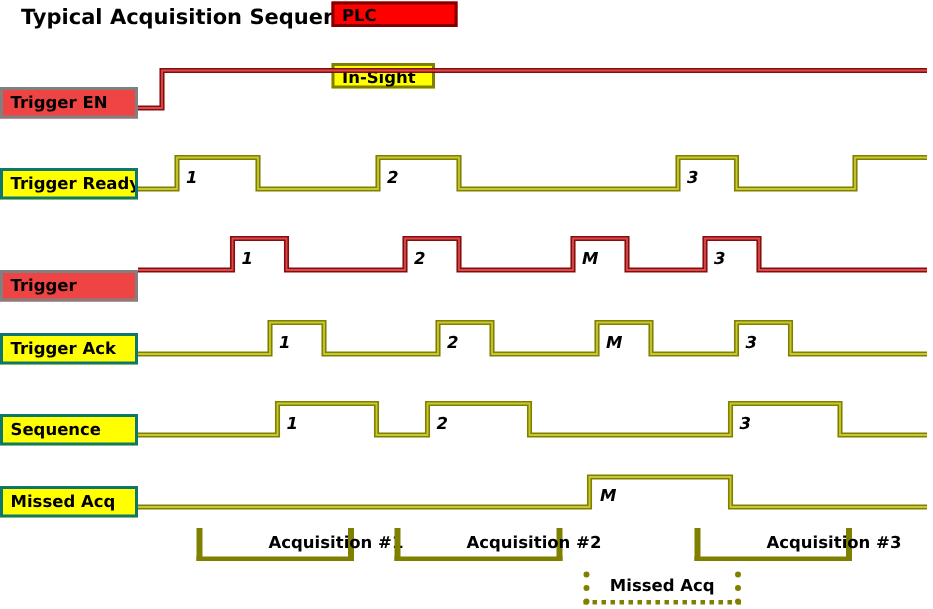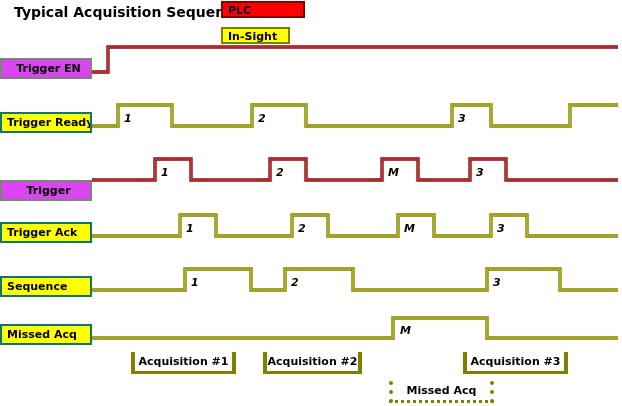--- a/index.html
+++ b/index.html
@@ -47,21 +47,21 @@
   .chip-plc {
     left: 221px;
     top: 1px;
     width: 84px;
     height: 17px;
     background: #ff0000;
     border: 2px solid #800000;
   }
   .chip-insight {
     left: 221px;
-    top: 27px;
+    top: 42px;
     width: 69px;
     height: 17px;
     background: #ffff00;
     border: 2px solid #808000;
   }
 
   
   .sig-label {
     position: absolute;
     left: 0px;
@@ -70,23 +70,22 @@
     box-sizing: border-box;
     font-size: 11px;
     font-weight: bold;
     color: #000000;
     line-height: 18px;
     padding-left: 5px;
     white-space: nowrap;
     overflow: hidden;
   }
   .sig-label.red {
-    background: #d946ef;
+    background: #ef4444;
     border: 2px solid #808080;
-    text-align: center;
   }
   .sig-label.yellow {
     background: #ffff00;
     border: 2px solid #0f766e;
   }
 
   
   .annot {
     position: absolute;
     box-sizing: border-box;
@@ -95,20 +94,21 @@
     color: #000000;
     text-align: center;
     line-height: 20px;
     white-space: nowrap;
   }
   .annot.solid {
     border-left: 4px solid #808000;
     border-right: 4px solid #808000;
     border-bottom: 3px solid #808000;
     border-top: none;
+    padding-left: 44px;
   }
   .annot.dotted {
     border-left: 4px dotted #808000;
     border-right: 4px dotted #808000;
     border-bottom: 3px dotted #808000;
     border-top: none;
   }
 
   
   .wf-num {
@@ -175,18 +175,18 @@
       <div class="wf-num" style="left: 298px; top: 222px;">2</div>
       <div class="wf-num" style="left: 404px; top: 222px;">M</div>
       <div class="wf-num" style="left: 497px; top: 222px;">3</div>
       <div class="wf-num" style="left: 191px; top: 276px;">1</div>
       <div class="wf-num" style="left: 291px; top: 276px;">2</div>
       <div class="wf-num" style="left: 493px; top: 276px;">3</div>
       <div class="wf-num" style="left: 400px; top: 324px;">M</div>
     </div>
   <div id="annot-layer">
       <div class="annot solid" style="left: 131px; top: 352px; width: 105px; height: 22px;">Acquisition #1</div>
-      <div class="annot solid" style="left: 263px; top: 352px; width: 99px; height: 22px;">Acquisition #2</div>
+      <div class="annot solid" style="left: 263px; top: 352px; width: 112px; height: 22px;">Acquisition #2</div>
       <div class="annot solid" style="left: 463px; top: 352px; width: 105px; height: 22px;">Acquisition #3</div>
       <div class="annot dotted" style="left: 389px; top: 381px; width: 105px; height: 22px;">Missed Acq</div>
     </div>
 
 </div>
 
 </body></html>

